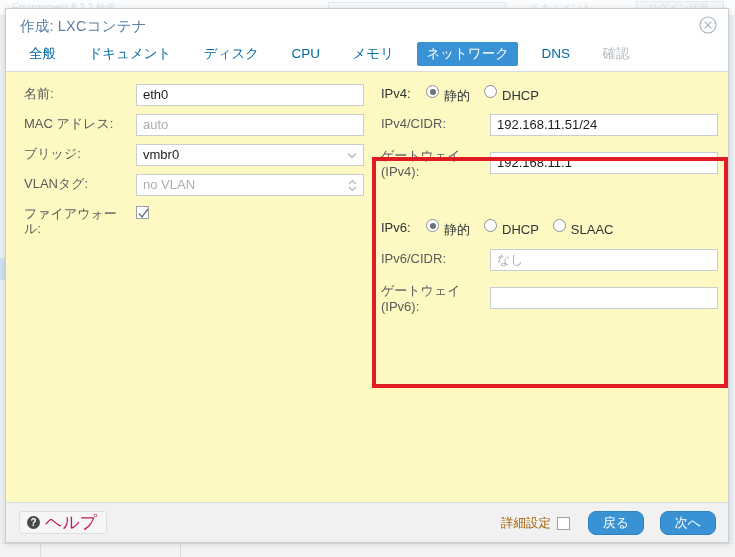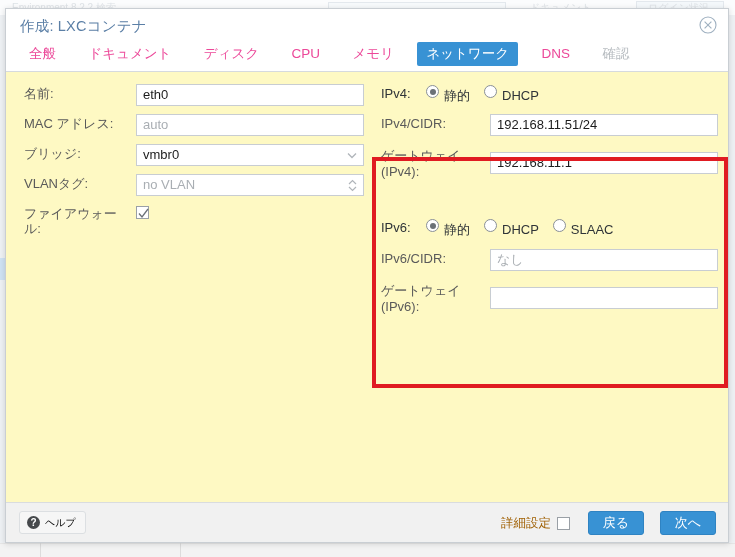--- a/index.html
+++ b/index.html
@@ -115,21 +115,21 @@
     position: relative;
     height: 30px;
     padding-left: 14px;
     background: #ffffff;
     border-bottom: 1px solid #d6dade;
     box-sizing: border-box;
   }
   .tab {
     display: inline-block;
     font-size: 13.5px;
-    color: #ec4899;
+    color: #0369a1;
     padding: 3px 9px 4px 9px;
     margin-right: 10px;
     border-radius: 2px;
     cursor: pointer;
     line-height: 17px;
     vertical-align: top;
     white-space: nowrap;
   }
   .tab.active {
     background: #3892d4;
@@ -300,42 +300,42 @@
     border-radius: 50%;
     background: #46494c;
     color: #ffffff;
     font-size: 10px;
     font-weight: bold;
     line-height: 13px;
     text-align: center;
     display: inline-block;
   }
   .help-btn .lbl {
-    font-size: 10px;
-    color: #000000;
+    font-size: 17px;
+    color: #be185d;
   }
 
   .adv-wrap {
     position: absolute;
     right: 158px;
     top: 12px;
     display: flex;
     align-items: center;
     gap: 6px;
   }
   .adv-wrap .lbl { font-size: 12.5px; color: #a16207; margin-left: 37px; }
 
   .btn-blue {
     position: absolute;
     top: 8px;
     height: 24px;
     min-width: 56px;
     background: #3892d4;
     border: 1px solid #2f83c2;
-    border-radius: 3px;
+    border-radius: 8px;
     color: #ffffff;
     font-size: 13px;
     text-align: center;
     line-height: 22px;
     cursor: pointer;
     box-sizing: border-box;
     padding: 0 10px;
   }
   #btn-back { right: 84px; }
   #btn-next { right: 12px; }

